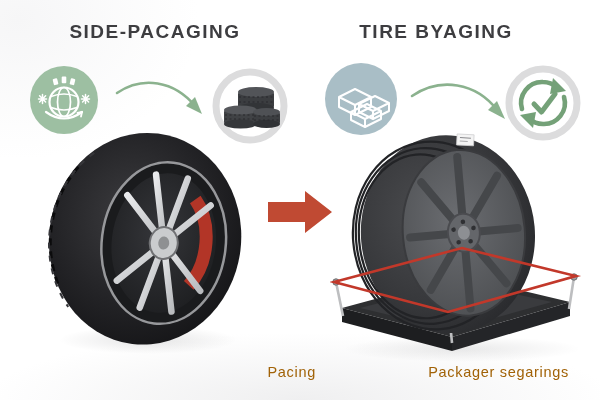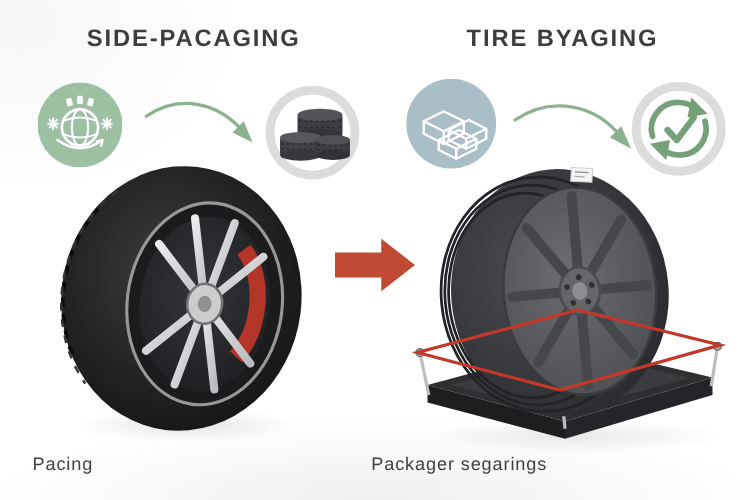--- a/index.html
+++ b/index.html
@@ -10,24 +10,24 @@
   .bg-soft{position:absolute;pointer-events:none;}
   .bg-bottom{left:0;top:300px;width:600px;height:100px;
     background:radial-gradient(ellipse 420px 90px at 50% 100%, #efeff0 0%, rgba(255,255,255,0) 75%);}
   .bg-topleft{left:-60px;top:-40px;width:260px;height:200px;
     background:radial-gradient(ellipse at 30% 30%, #f6f6f7 0%, rgba(255,255,255,0) 70%);}
   .section-title{
     position:absolute;top:21px;font-size:19px;font-weight:700;
     letter-spacing:1.5px;color:#3d3d40;text-align:center;white-space:nowrap;
   }
   .title-left{left:10px;width:290px;}
-  .title-right{left:310px;width:280px;}
+  .title-right{left:296px;width:280px;}
   .caption{
     position:absolute;top:364px;font-size:14.5px;letter-spacing:.7px;
-    color:#404040;text-align:left;white-space:nowrap;
+    color:#a16207;text-align:right;white-space:nowrap;
   }
   .caption-left{left:26px;width:290px;}
   .caption-right{left:297px;width:272px;}
   .abs{position:absolute;}
   .shadow{position:absolute;pointer-events:none;}
   .shadow-left{left:58px;top:326px;width:180px;height:28px;
     background:radial-gradient(ellipse at 50% 50%, rgba(40,40,45,.12) 0%, rgba(255,255,255,0) 70%);}
   .shadow-right{left:342px;top:336px;width:240px;height:26px;
     background:radial-gradient(ellipse at 50% 50%, rgba(40,40,45,.10) 0%, rgba(255,255,255,0) 70%);}
 </style>

